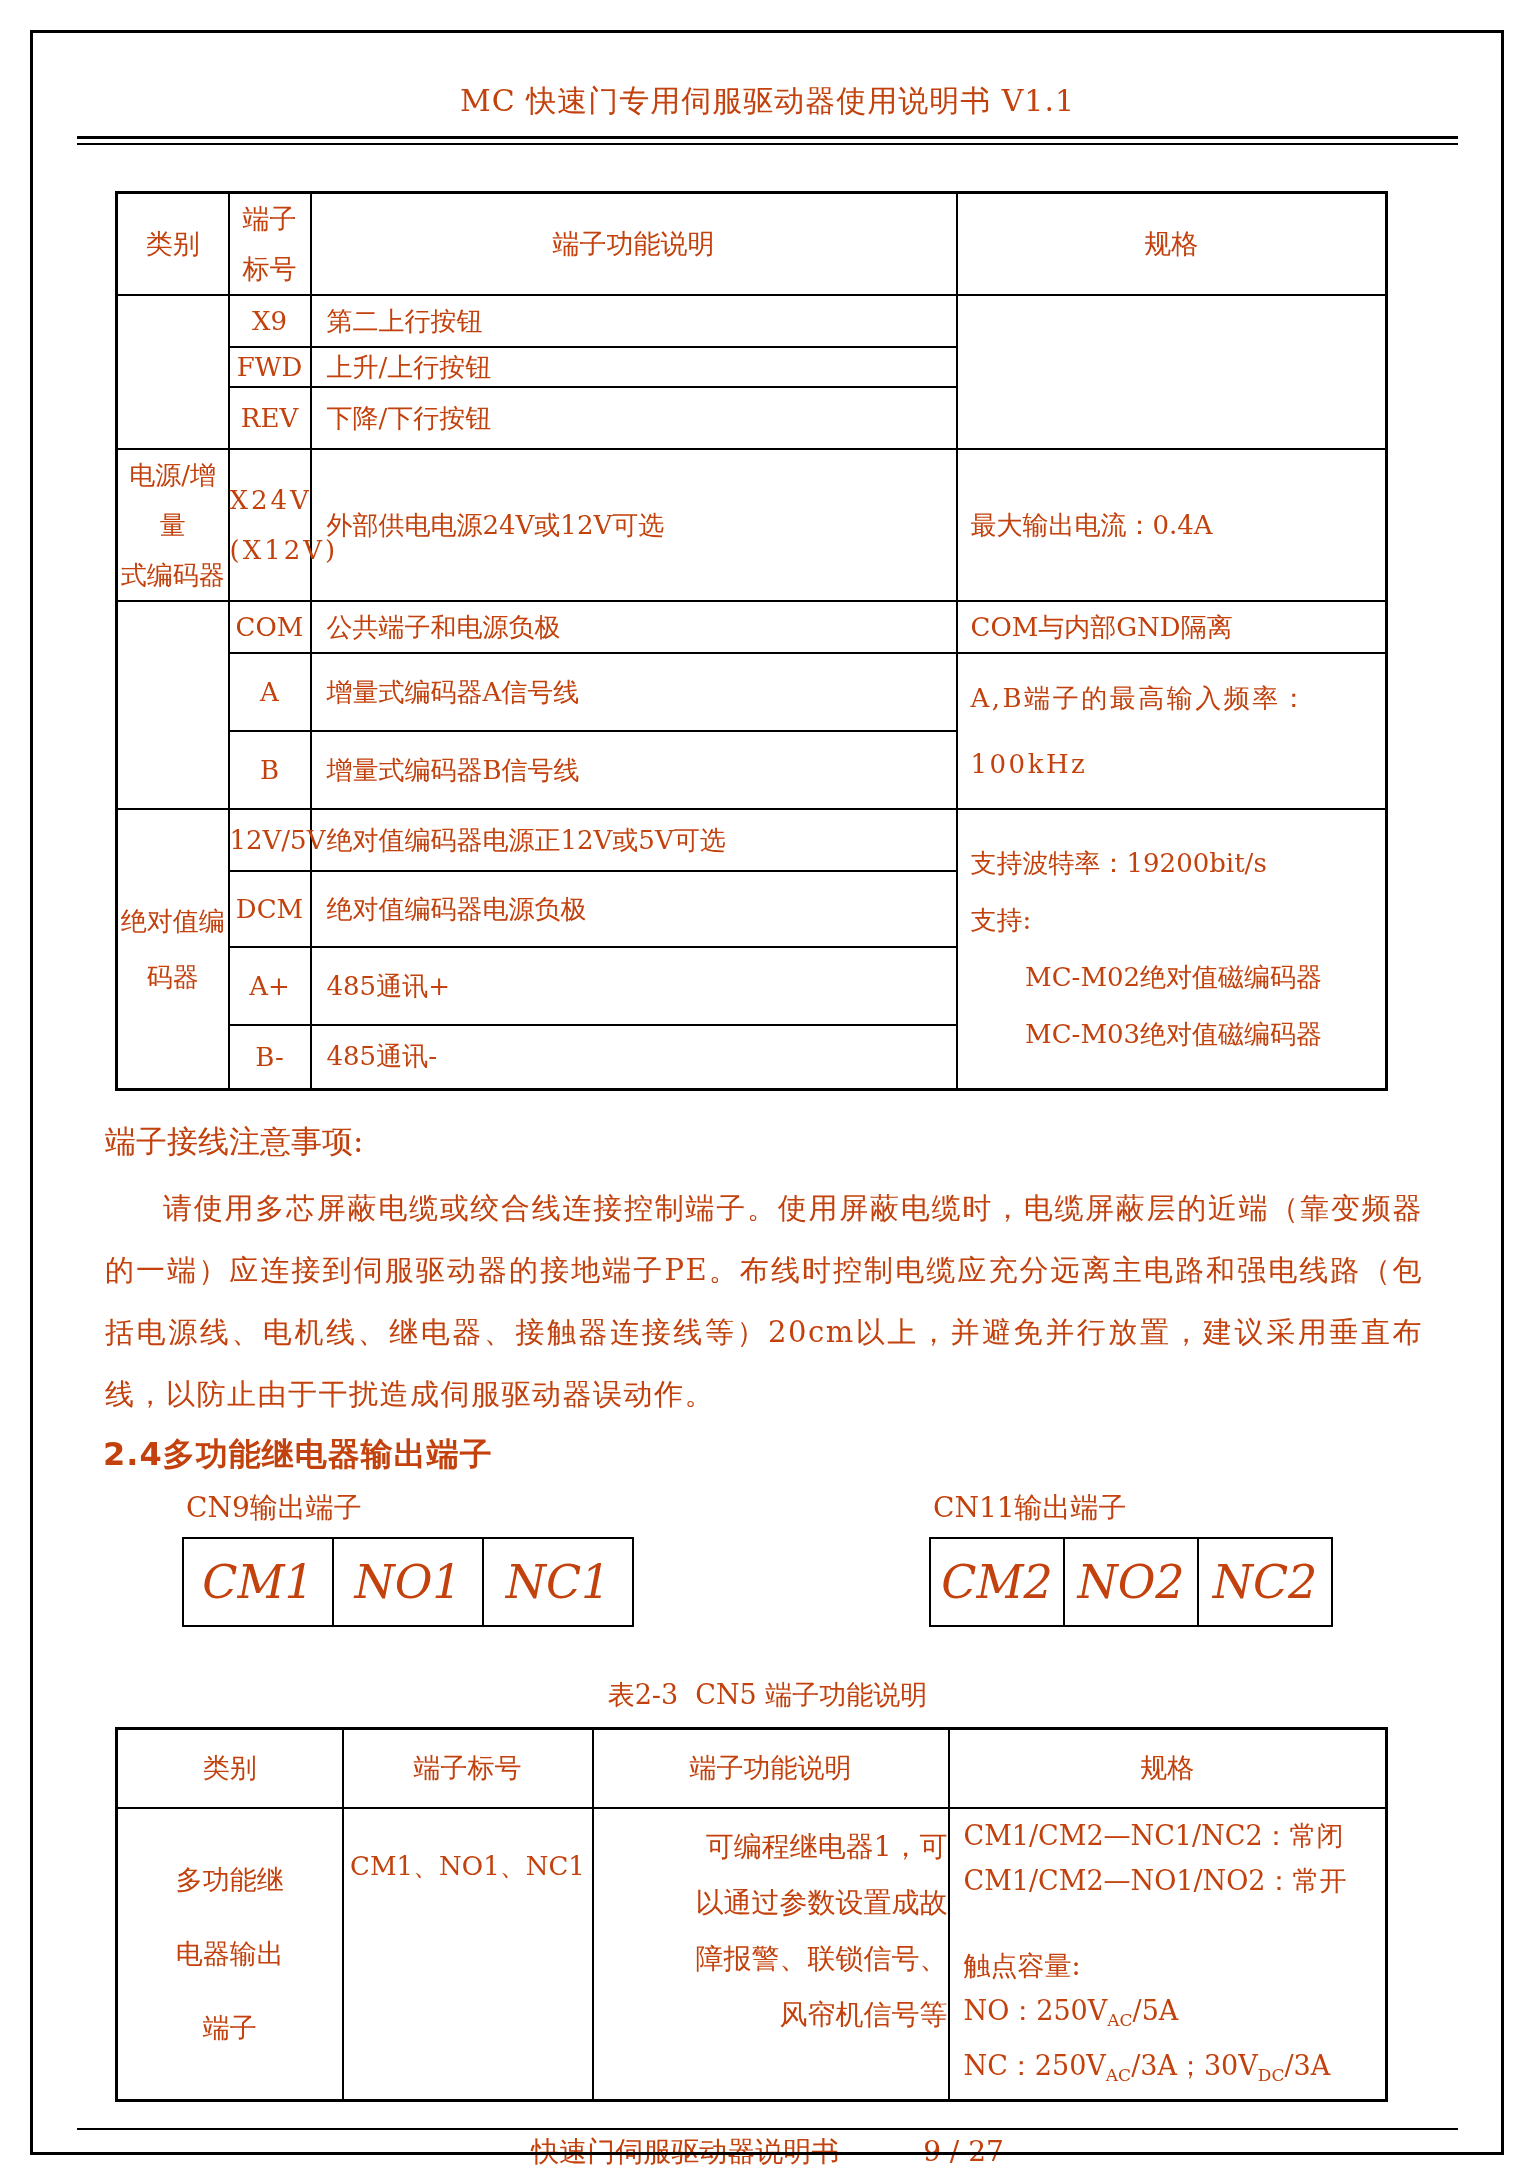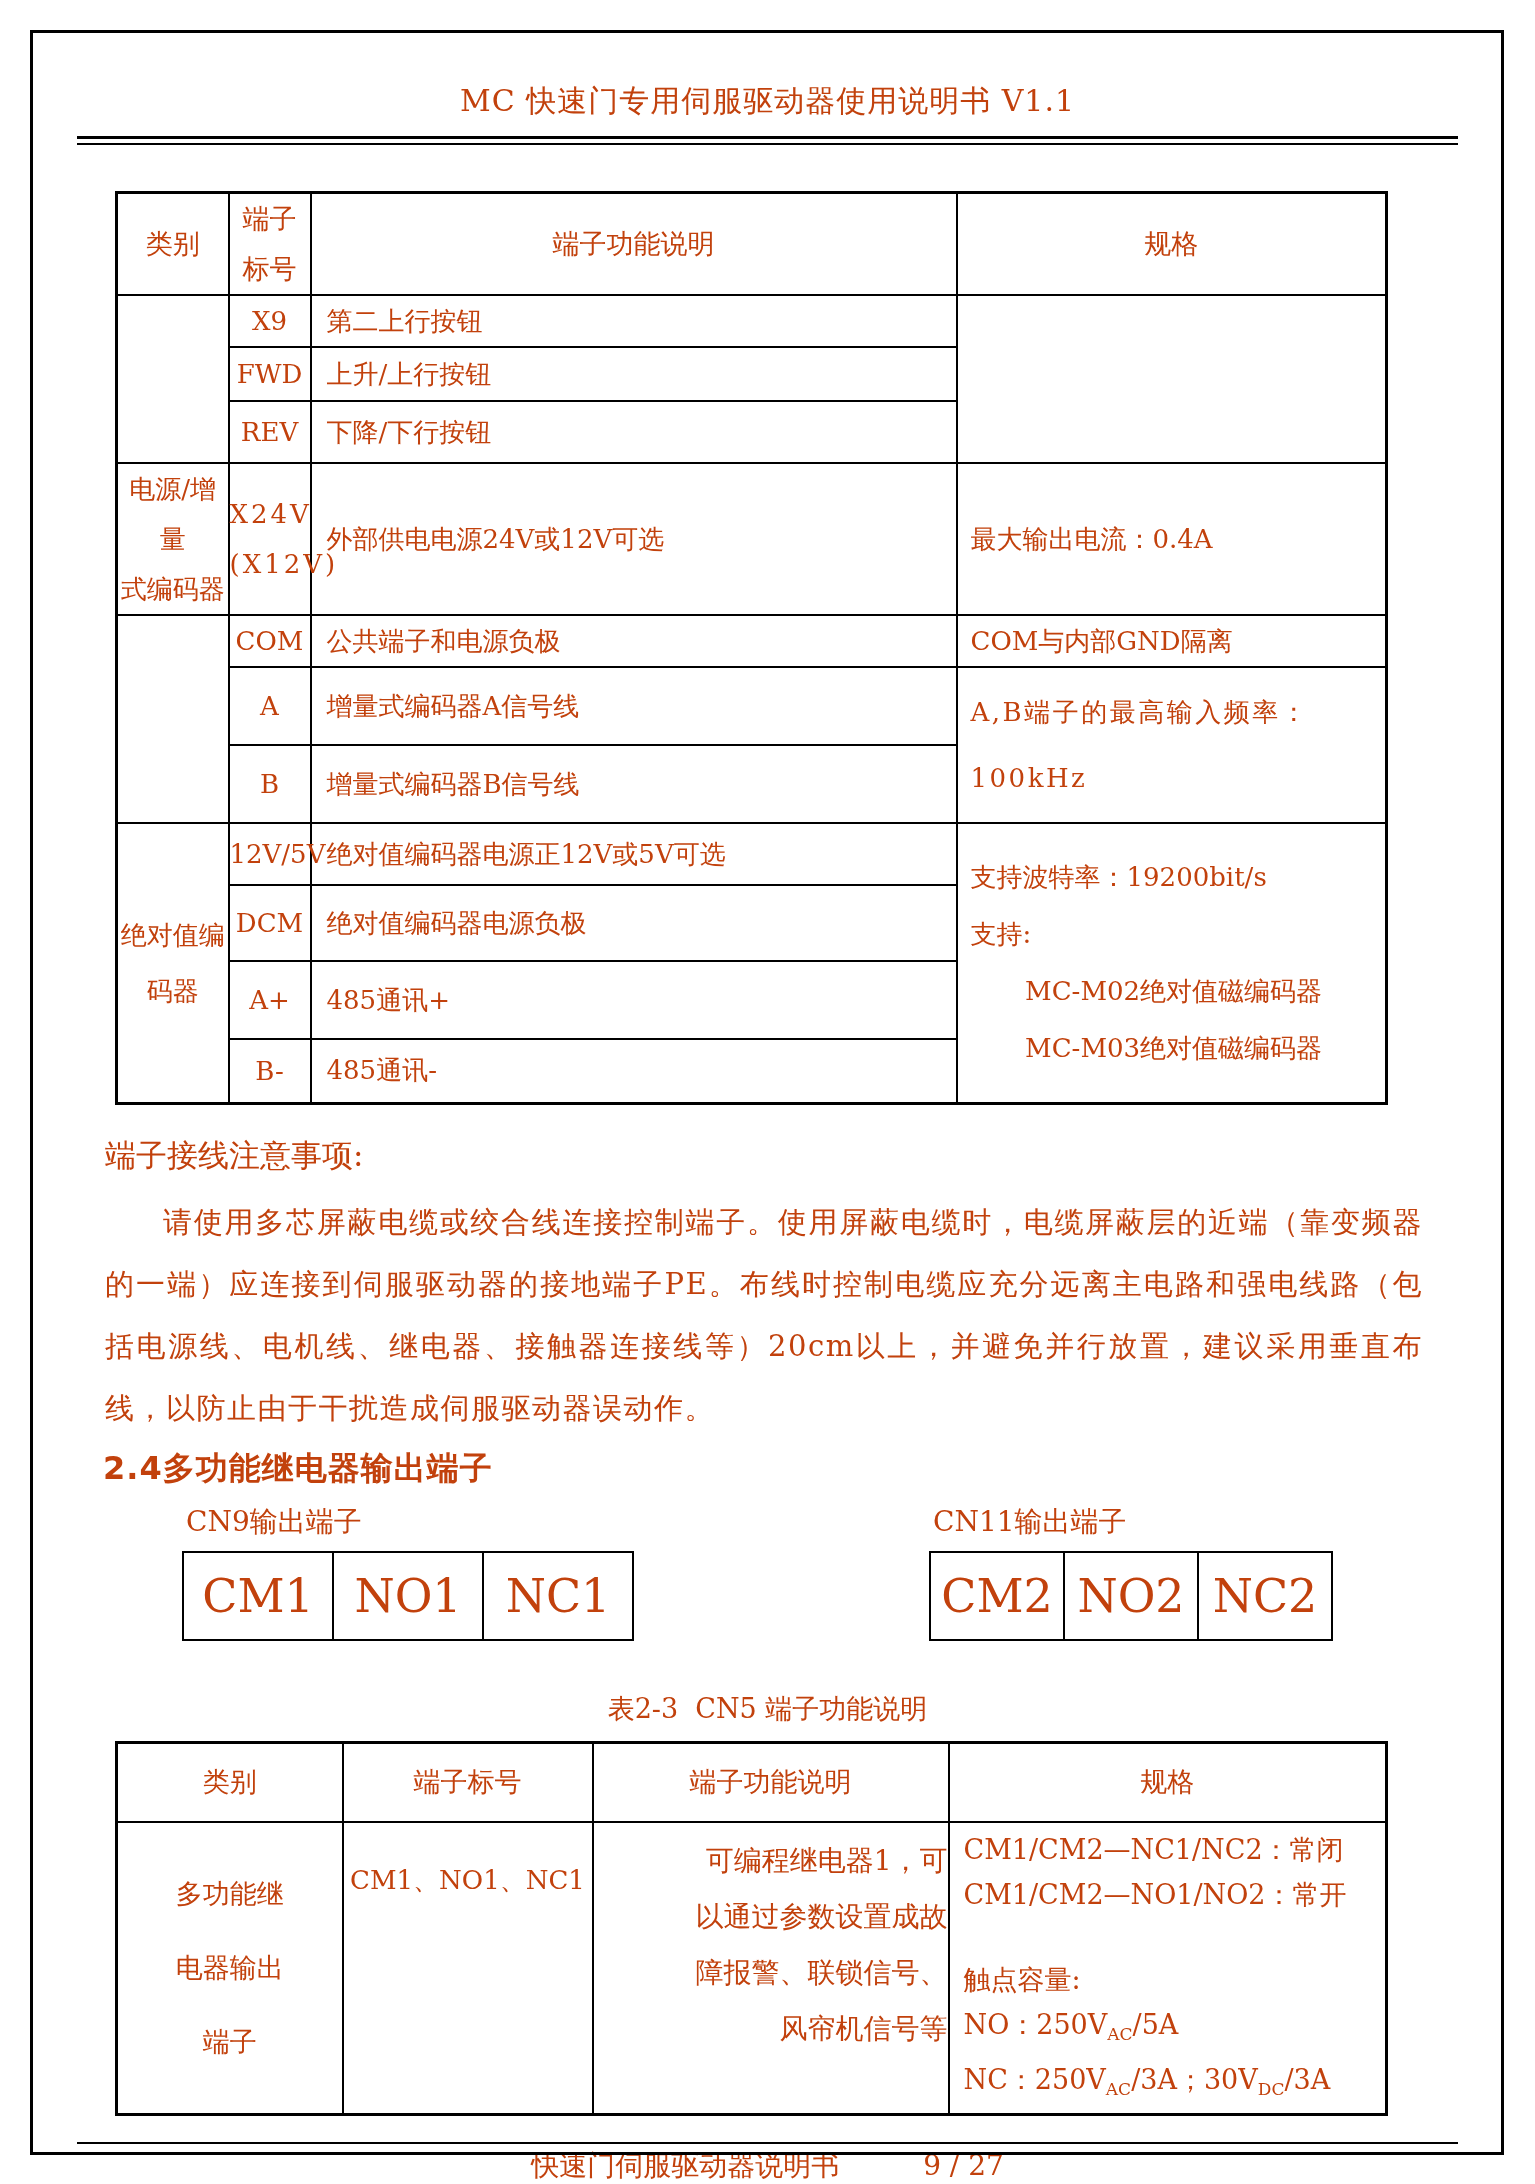--- a/index.html
+++ b/index.html
@@ -39,21 +39,21 @@
   .sec-heading { margin:8px 0 0 103px; font-size:32px; font-weight:700; letter-spacing:1px;
                  font-family:"DejaVu Sans","Liberation Sans",sans-serif; }
 
   
   .cn-row { display:flex; margin-top:12px; align-items:flex-end; }
   .cn9 { margin-left:182px; }
   .cn11 { margin-left:295px; }
   .cn-label { font-size:28px; margin:0 0 10px 4px; }
   .cn-table { border-collapse:collapse; }
   .cn-table td { border:2px solid #000; height:84px; text-align:center;
-                 font-size:46px; vertical-align:middle; }
+                 font-size:46px; vertical-align:middle;font-style:italic; }
   .cn9 .cn-table td { width:146px; }
   .cn11 .cn-table td { width:130px; }
 
   
   .caption { margin-top:50px; text-align:center; font-size:27px; white-space:pre; }
   table.t2 { margin:14px 0 0 115px; width:1270px; border-collapse:collapse;
              table-layout:fixed; font-size:27px; border:3px solid #000; }
   .t2 th, .t2 td { border:2px solid #000; padding:0; font-weight:normal; }
   .t2 th { font-size:27px; text-align:center; }
   .t2 .c2-cat  { text-align:center; vertical-align:middle; line-height:74px; white-space:pre-line; }
@@ -93,21 +93,21 @@
 标号</th>
       <th>端子功能说明</th>
       <th>规格</th>
     </tr>
     <tr style="height:52px">
       <td class="c-cat" rowspan="3"></td>
       <td class="c-term">X9</td>
       <td class="c-func">第二上行按钮</td>
       <td class="c-spec" rowspan="3"></td>
     </tr>
-    <tr style="height:54px">
+    <tr style="height:40px">
       <td class="c-term">FWD</td>
       <td class="c-func">上升/上行按钮</td>
     </tr>
     <tr style="height:62px">
       <td class="c-term">REV</td>
       <td class="c-func">下降/下行按钮</td>
     </tr>
     <tr style="height:106px">
       <td class="c-cat preline lh52">电源/增量
 式编码器</td>

